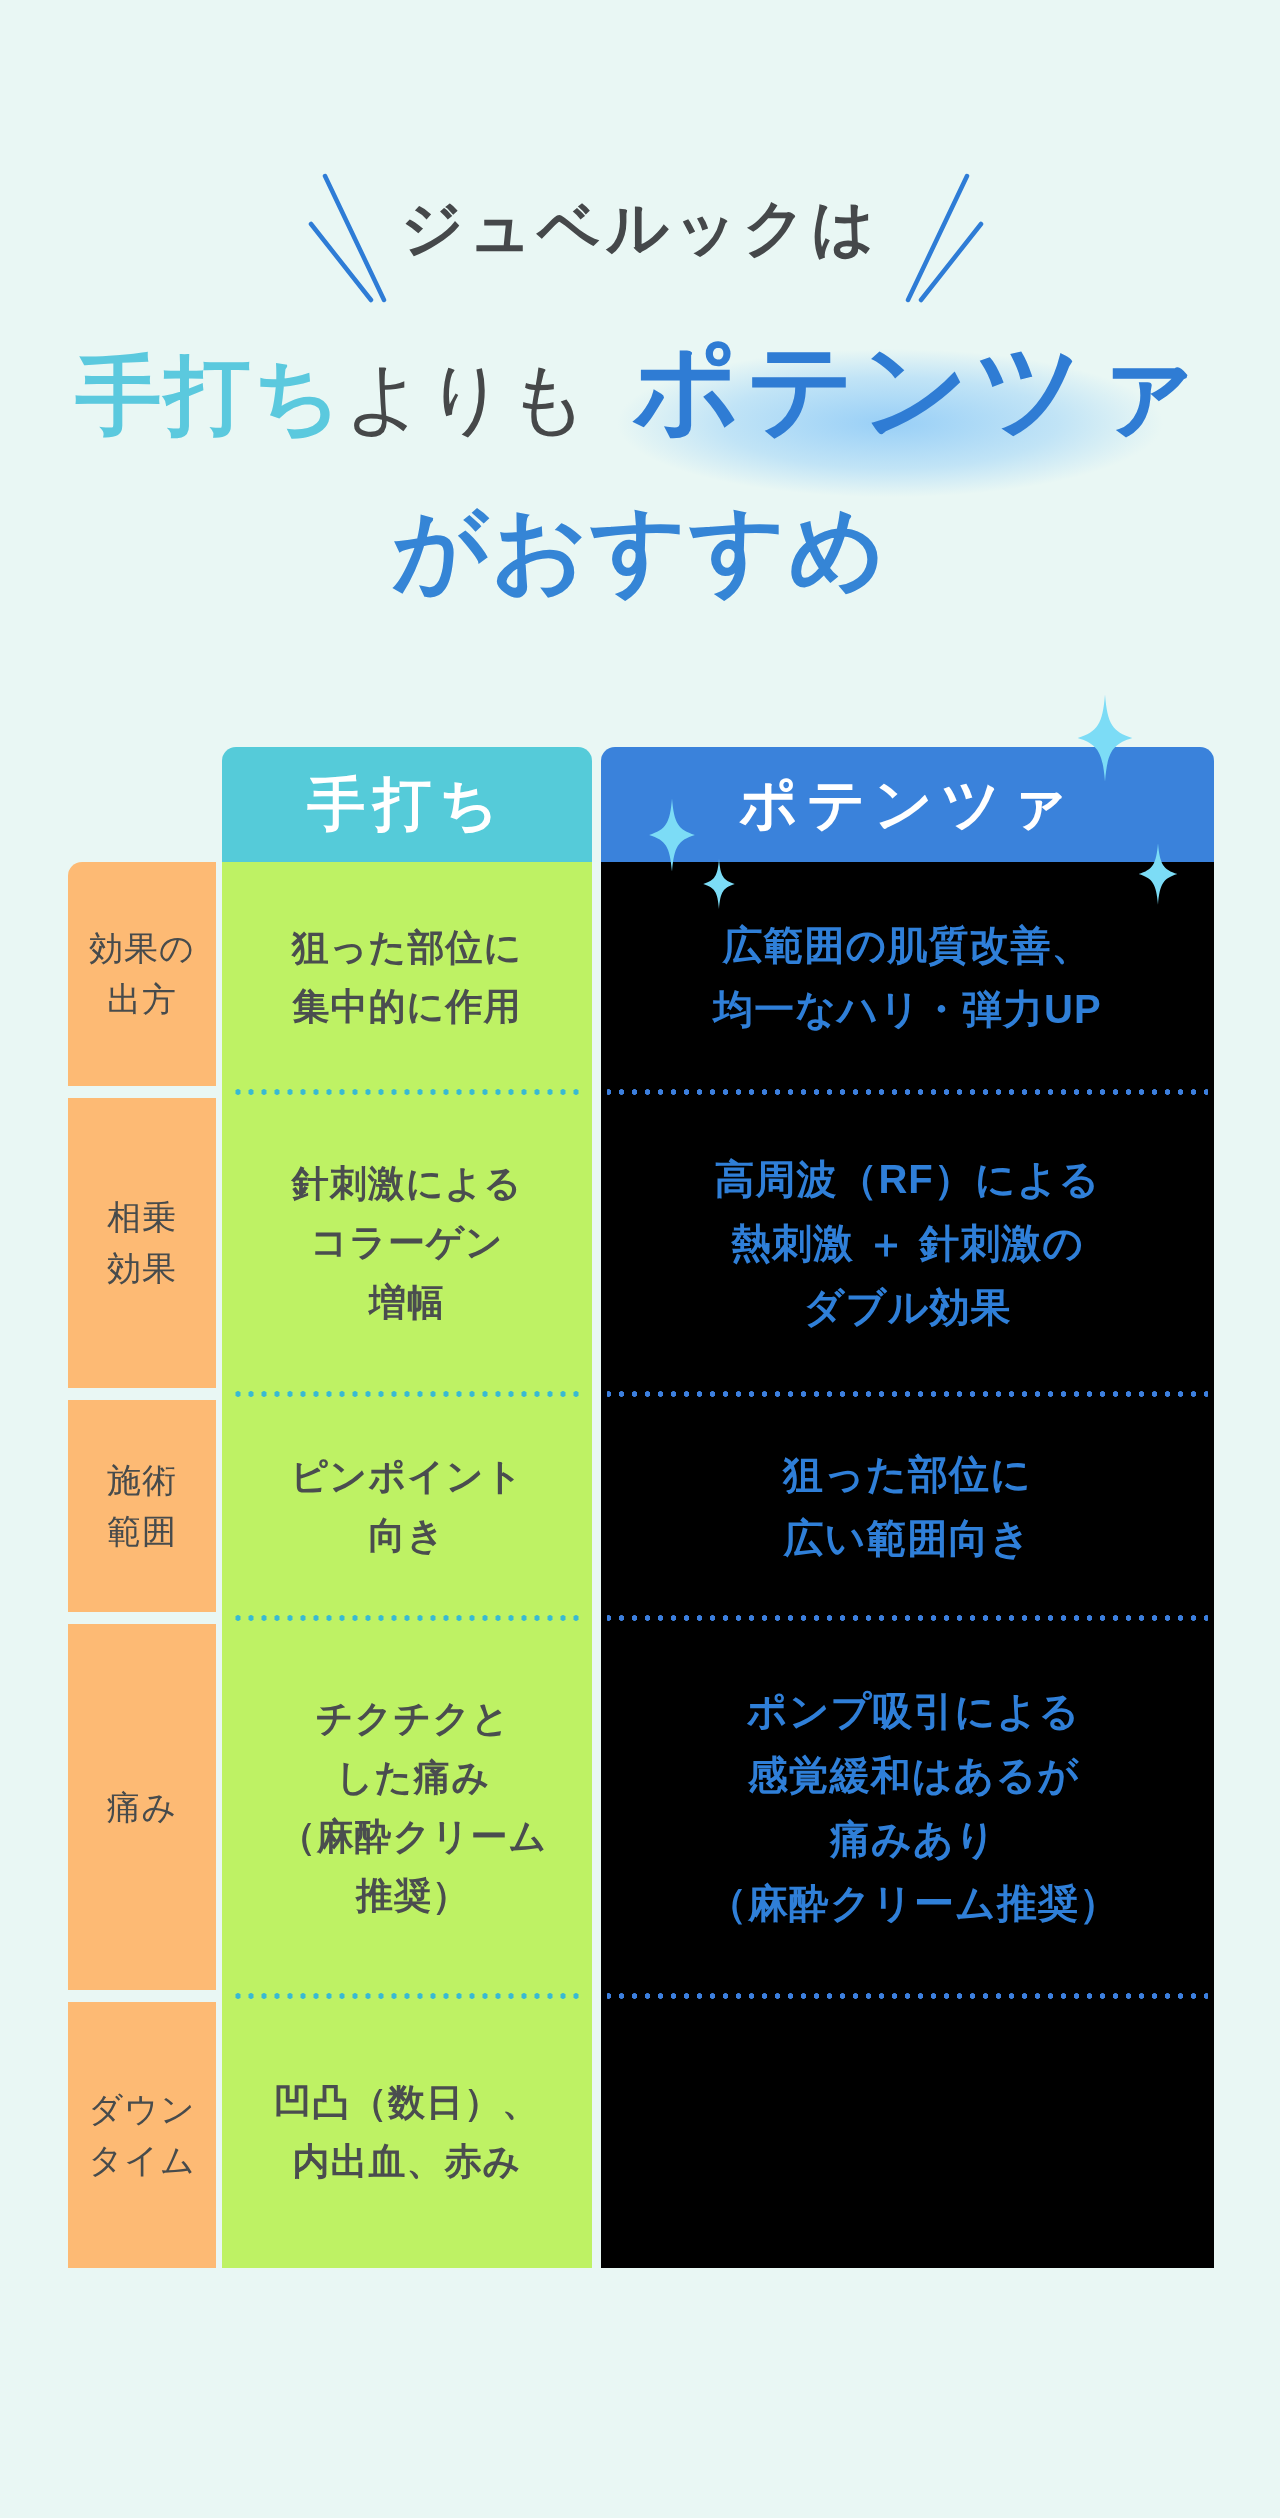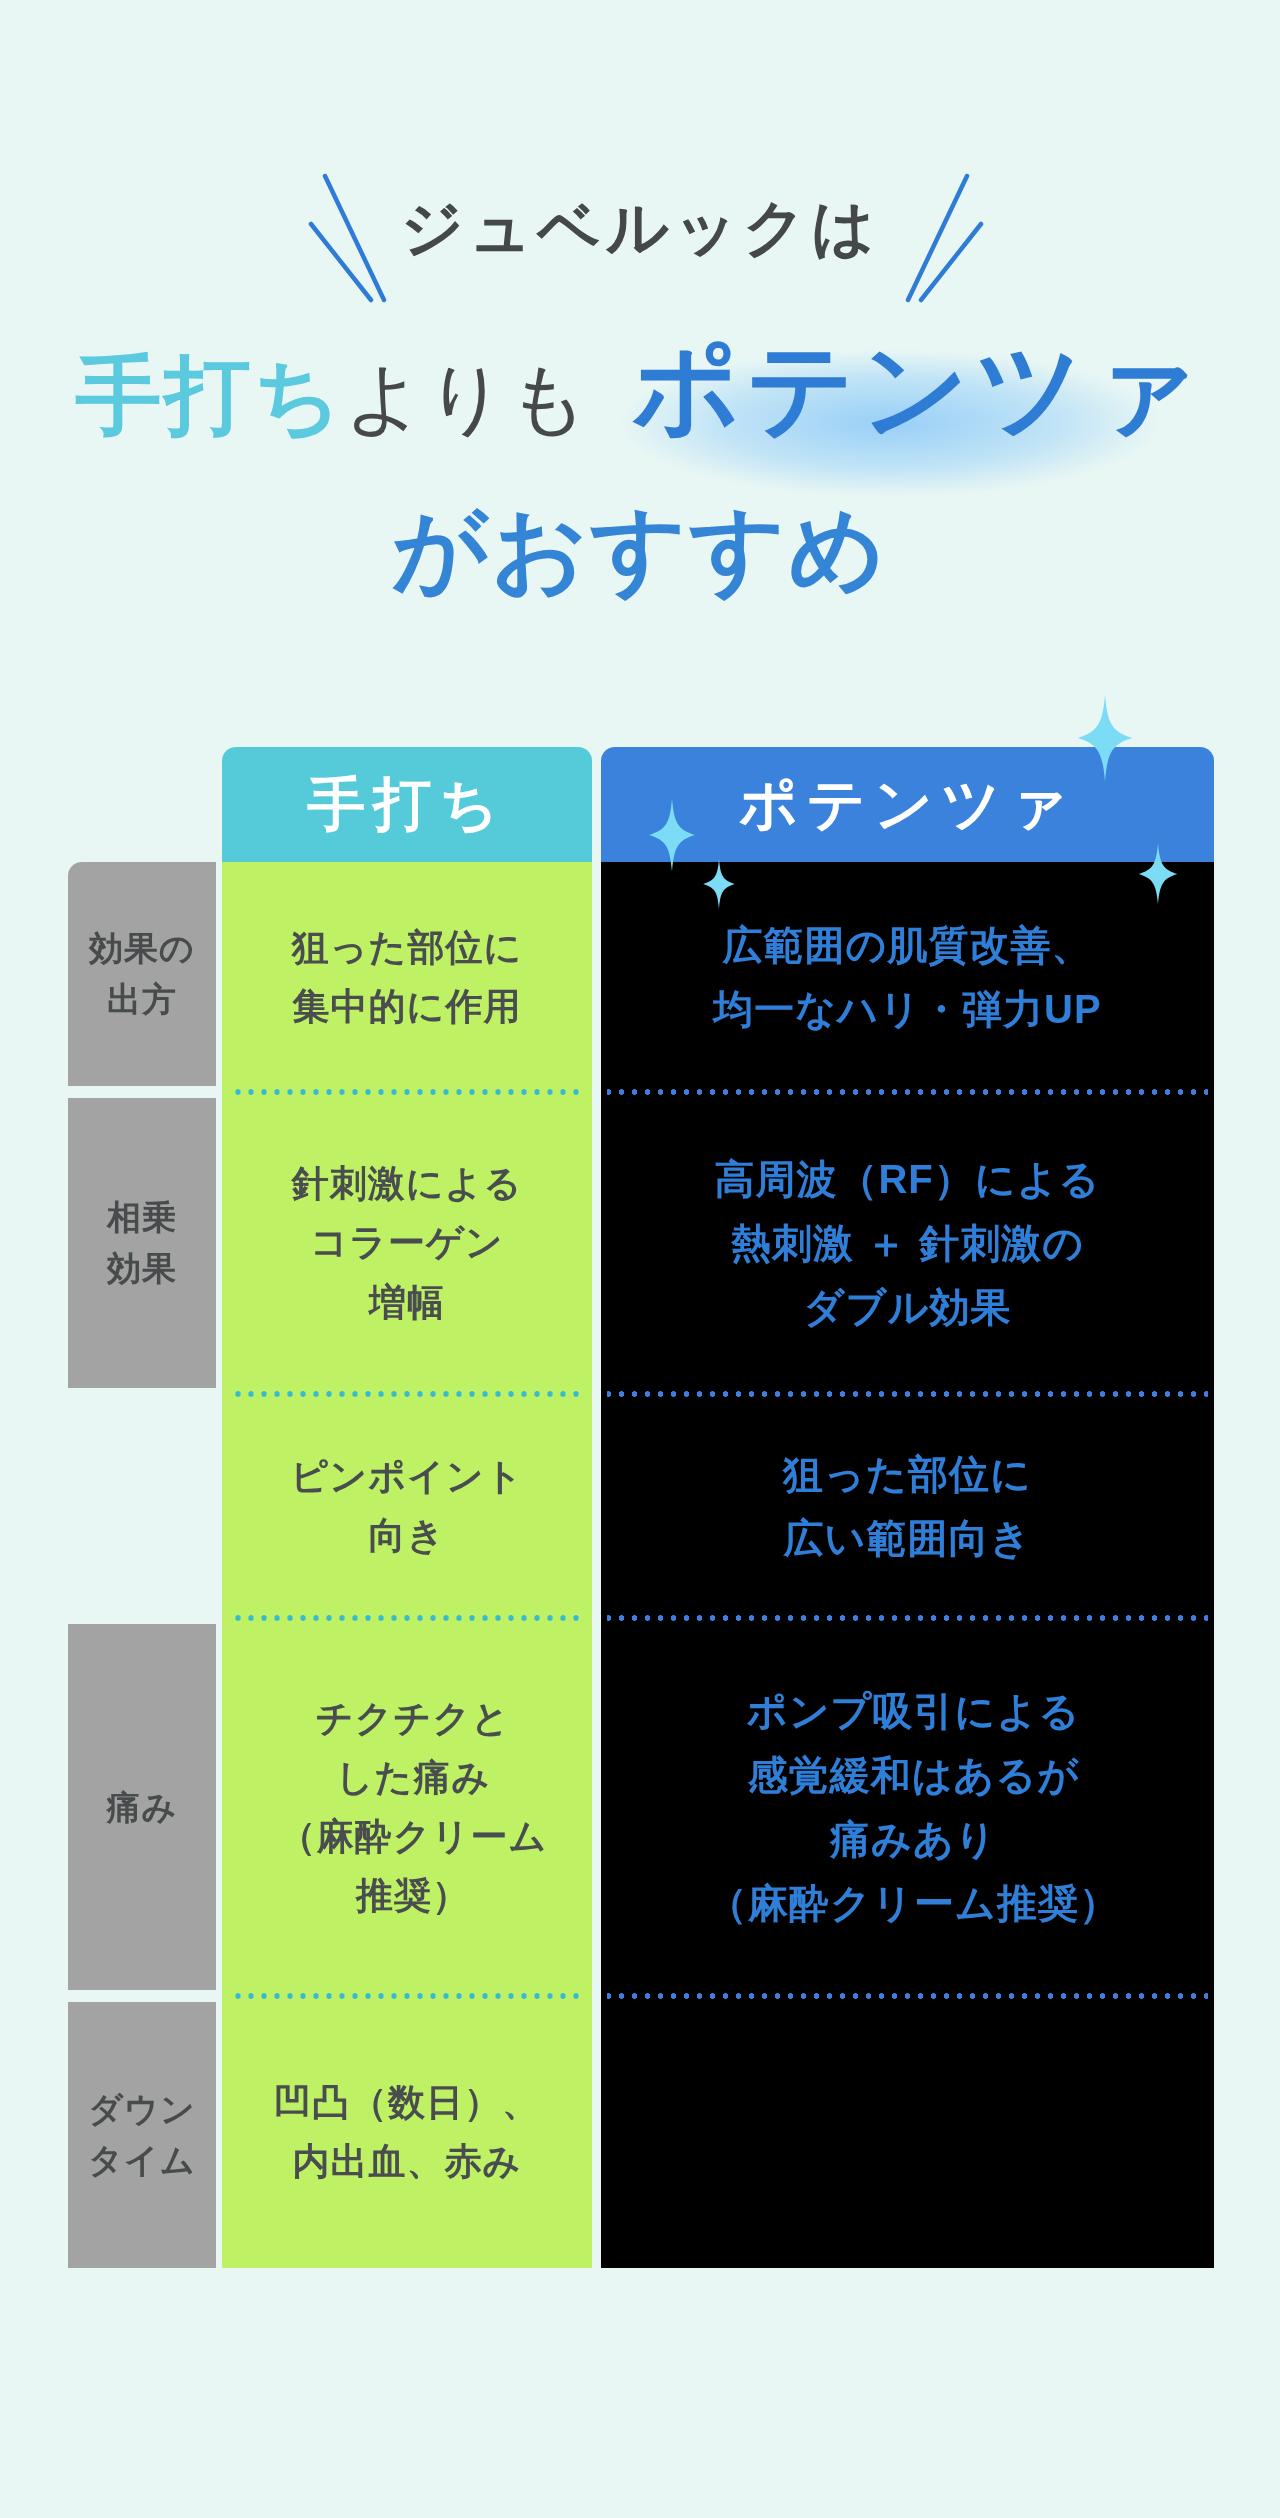--- a/index.html
+++ b/index.html
@@ -34,23 +34,23 @@
   }
   
   .hdr{
     position:absolute;top:747px;height:115px;border-radius:14px 14px 0 0;
     display:flex;align-items:center;justify-content:center;
     color:#FFFFFF;font-size:58px;font-weight:600;letter-spacing:8px;
   }
   #hdr-tebuchi{left:222px;width:370px;background:#55CBD9;}
   #hdr-potenza{left:601px;width:613px;background:#3A82DB;}
   .label-cell{
-    position:absolute;left:68px;width:148px;background:#a3a3a3;
+    position:absolute;left:68px;width:148px;background:#fdba74;
     display:flex;align-items:center;justify-content:center;text-align:center;
-    color:#474B4C;font-size:34px;font-weight:700;line-height:1.5;
+    color:#474B4C;font-size:34px;font-weight:400;line-height:1.5;
     white-space:pre-line;letter-spacing:1px;
   }
   .col{position:absolute;top:862px;height:1406px;}
   #col-tebuchi{left:222px;width:370px;background:#bef264;}
   #col-potenza{left:601px;width:613px;background:#000000;}
   .cell{
     position:relative;width:100%;box-sizing:border-box;
     display:flex;align-items:center;justify-content:center;text-align:center;
   }
   .cell-text{white-space:pre-line;}
@@ -105,20 +105,22 @@
     <path d="M50,0 C54,48 62,60 94,70 C62,80 54,92 50,140 C46,92 38,80 6,70 C38,60 46,48 50,0 Z" fill="#7CDCF6"></path>
   </svg>
   <svg class="sparkle" style="left:700px;top:859px;width:38px;height:50px;" viewBox="0 0 100 140">
     <path d="M50,0 C54,48 62,60 94,70 C62,80 54,92 50,140 C46,92 38,80 6,70 C38,60 46,48 50,0 Z" fill="#7CDCF6"></path>
   </svg>
 
   <div class="label-cell" style="top:862px;height:224px;border-radius:14px 0 0 0;">効果の
 出方</div>
   <div class="label-cell" style="top:1098px;height:290px;">相乗
 効果</div>
+  <div class="label-cell" style="top:1400px;height:212px;">施術
+範囲</div>
   <div class="label-cell" style="top:1624px;height:366px;">痛み</div>
   <div class="label-cell" style="top:2002px;height:266px;">ダウン
 タイム</div>
 
   <div id="col-tebuchi" class="col">
     <div class="cell r1 dotted">
       <span class="cell-text">狙った部位に
 集中的に作用</span>
     </div>
     <div class="cell r2 dotted">

